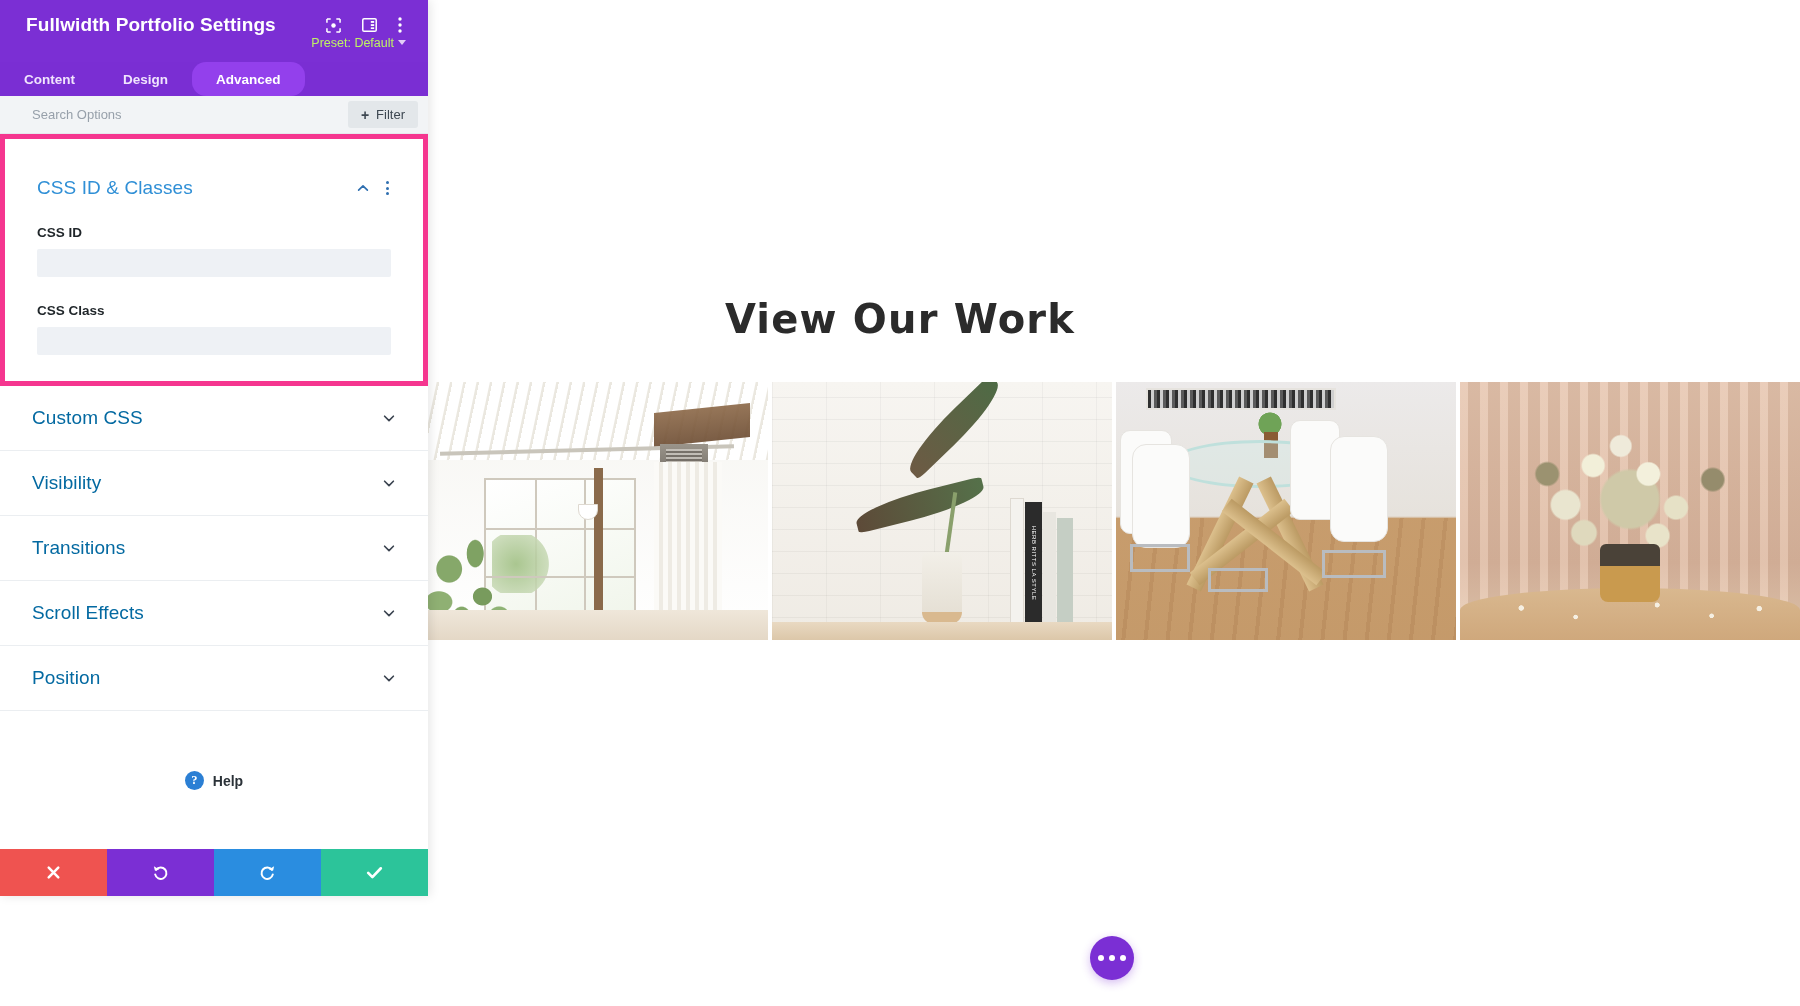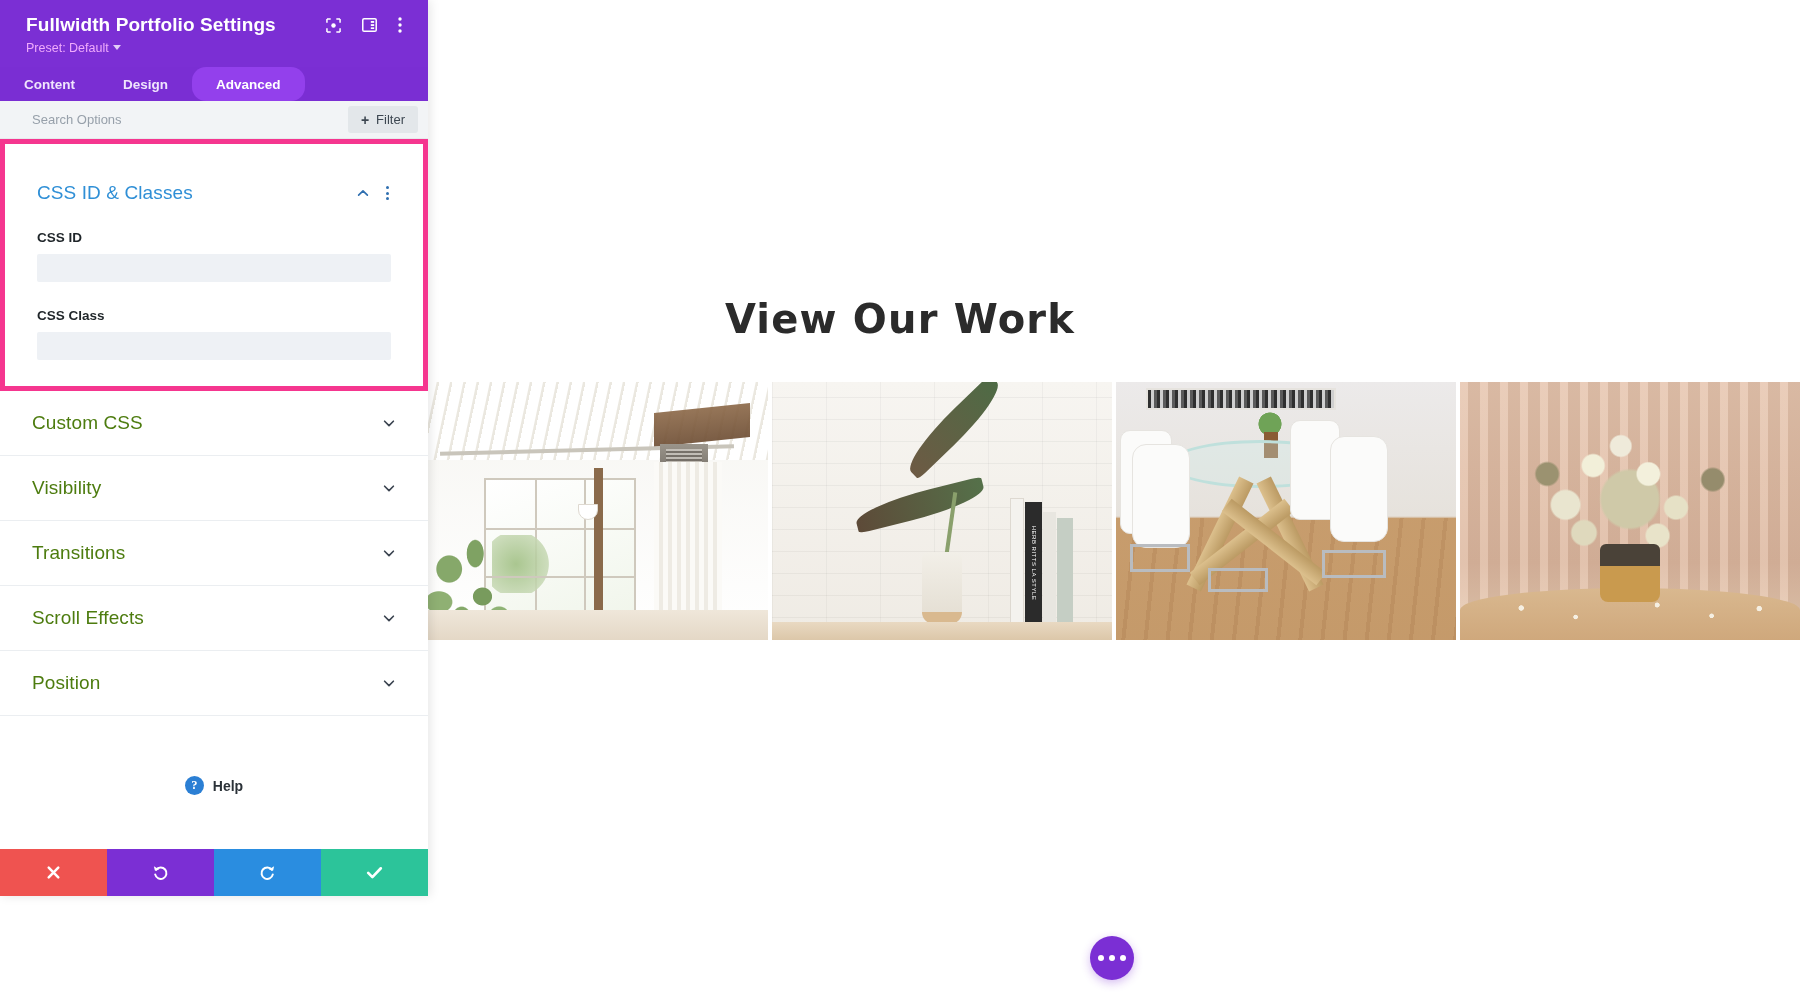--- a/index.html
+++ b/index.html
@@ -198,21 +198,21 @@
   }
   .panel-header { background: #7b2fd4; padding: 14px 22px 12px 26px; }
   .ph-top { display: flex; align-items: center; }
   .ph-title {
     flex: 1; color: #fff; font-size: 19px; font-weight: bold;
     letter-spacing: .1px;
   }
   .ph-icons { display: flex; align-items: center; gap: 21px; padding-right: 4px; }
   .ph-icon { cursor: pointer; display:flex; align-items:center; justify-content:center; }
   .ph-preset {
-    margin-top: 5px; color: #f0abfc; font-size: 12.5px; cursor: pointer;
+    color: #bef264; font-size: 12.5px; cursor: pointer; text-align: right;
   }
   .caret-dn {
     display:inline-block; width:0;height:0;margin-left:4px;vertical-align:2px;
     border-left:4px solid transparent;border-right:4px solid transparent;
     border-top:5px solid #e2cdf7;
   }
 
   .tabs { display: flex; background: #7a2ed3; height: 34px; }
   .tab {
     padding: 0 24px; height: 34px; display:flex;align-items:center;
@@ -265,21 +265,21 @@
     outline:none; padding:0 10px;
     font-family:"Liberation Sans",sans-serif; font-size:13px; color:#2b3238;
   }
 
   .acc-list { }
   .acc-row {
     display:flex; align-items:center; justify-content:space-between;
     height:65px; padding: 0 32px;
     border-bottom:1px solid #ebeef1; cursor:pointer;
   }
-  .acc-label { font-size:19px; color:#4d7c0f; letter-spacing:.1px; }
+  .acc-label { font-size:19px; color:#0369a1; letter-spacing:.1px; }
 
   .help-row {
     display:flex; align-items:center; justify-content:center; gap:9px;
     margin-top: 60px; cursor:pointer;
   }
   .help-badge {
     width:19px;height:19px;border-radius:50%;background:#2b7fd4;color:#fff;
     font-size:12.5px;font-weight:bold;display:flex;align-items:center;justify-content:center;
     font-family:"Liberation Serif",serif;
   }

